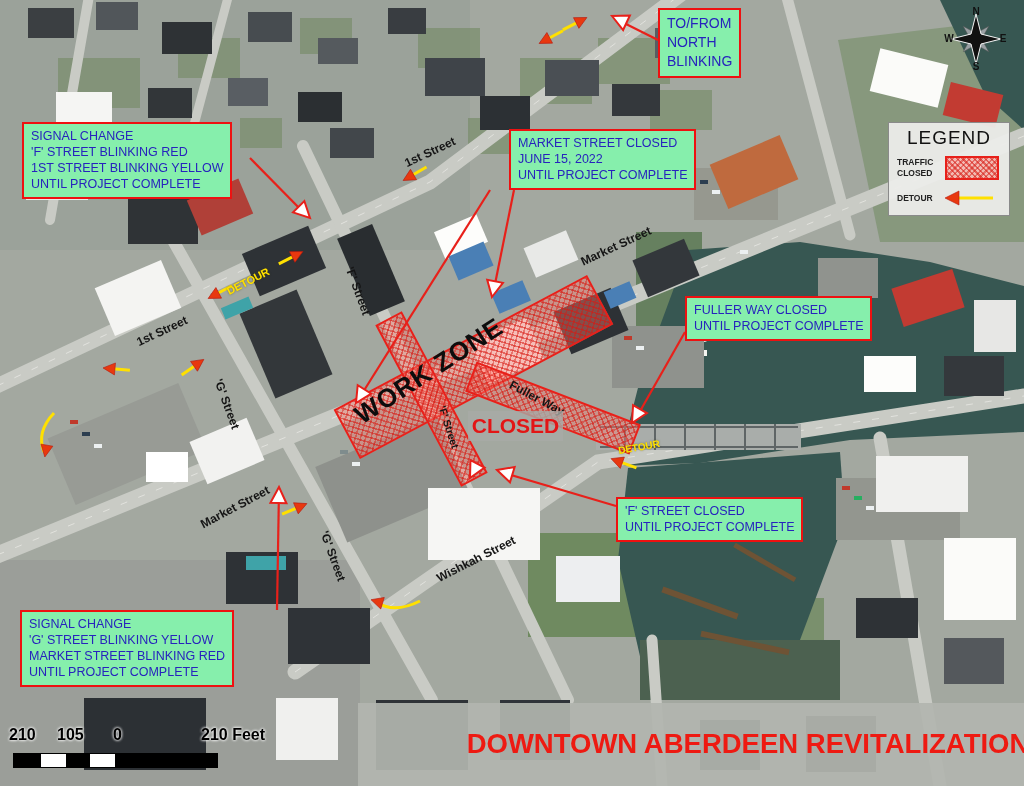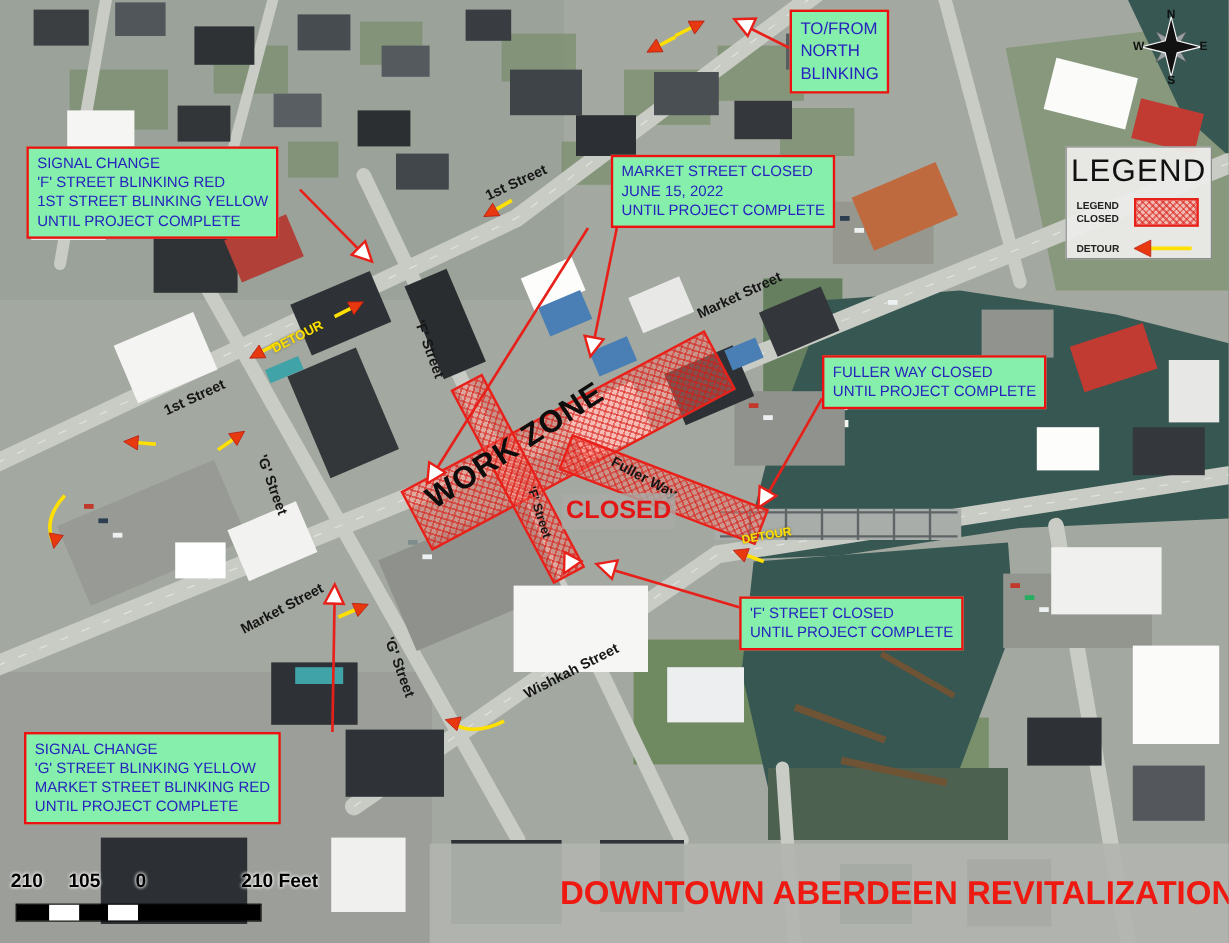--- a/index.html
+++ b/index.html
@@ -59,21 +59,21 @@
   #co-market{left:479px;top:129px;margin-left:30px;}
   #co-aberdeen{left:658px;top:8px;font-size:14px;line-height:1.35;}
   #co-fuller{left:685px;top:296px;}
   #co-fclosed{left:616px;top:497px;}
   #co-signal-south{left:20px;top:610px;}
   
   #legend{
     position:absolute;z-index:5;left:888px;top:122px;width:120px;height:92px;
     background:rgba(236,236,234,0.95);border:1px solid #8a8a8a;
   }
-  #legend .ltitle{font-size:26px;color:#111;text-align:center;margin-top:4px;letter-spacing:1px;}
+  #legend .ltitle{font-size:19px;color:#111;text-align:center;margin-top:4px;letter-spacing:1px;}
   .lrow{display:flex;align-items:center;margin:7px 6px 0 8px;}
   .lrow .ltext{font-size:8.5px;font-weight:bold;color:#222;width:46px;line-height:1.25;}
   .lswatch{width:50px;height:20px;border:2px solid #e8201a;margin-left:2px;
     background-color:rgba(255,118,108,0.42);
     background-image:
       repeating-linear-gradient(45deg, rgba(215,25,18,.55) 0 1.5px, transparent 1.5px 4px),
       repeating-linear-gradient(-45deg, rgba(215,25,18,.45) 0 1.5px, transparent 1.5px 4px);}
   
   #compass{position:absolute;z-index:5;left:944px;top:6px;}
   
@@ -383,21 +383,21 @@
   <div class="callout" id="co-signal-south">
     <div>SIGNAL CHANGE</div>
     <div>'G' STREET BLINKING YELLOW</div>
     <div>MARKET STREET BLINKING RED</div>
     <div>UNTIL PROJECT COMPLETE</div>
   </div>
 
   <div id="legend">
     <div class="ltitle">LEGEND</div>
     <div class="lrow">
-      <div class="ltext">LEGEND CLOSED</div>
+      <div class="ltext">TRAFFIC CLOSED</div>
       <div class="lswatch"></div>
     </div>
     <div class="lrow" style="margin-top:10px;">
       <div class="ltext">DETOUR</div>
       <svg width="52" height="16" viewBox="0 0 52 16">
         <line x1="14" y1="8" x2="50" y2="8" stroke="#ffe000" stroke-width="3"></line>
         <polygon points="2,8 16,1 16,15" fill="#e8380f" stroke="#b51a10" stroke-width="0.6"></polygon>
       </svg>
     </div>
   </div>

